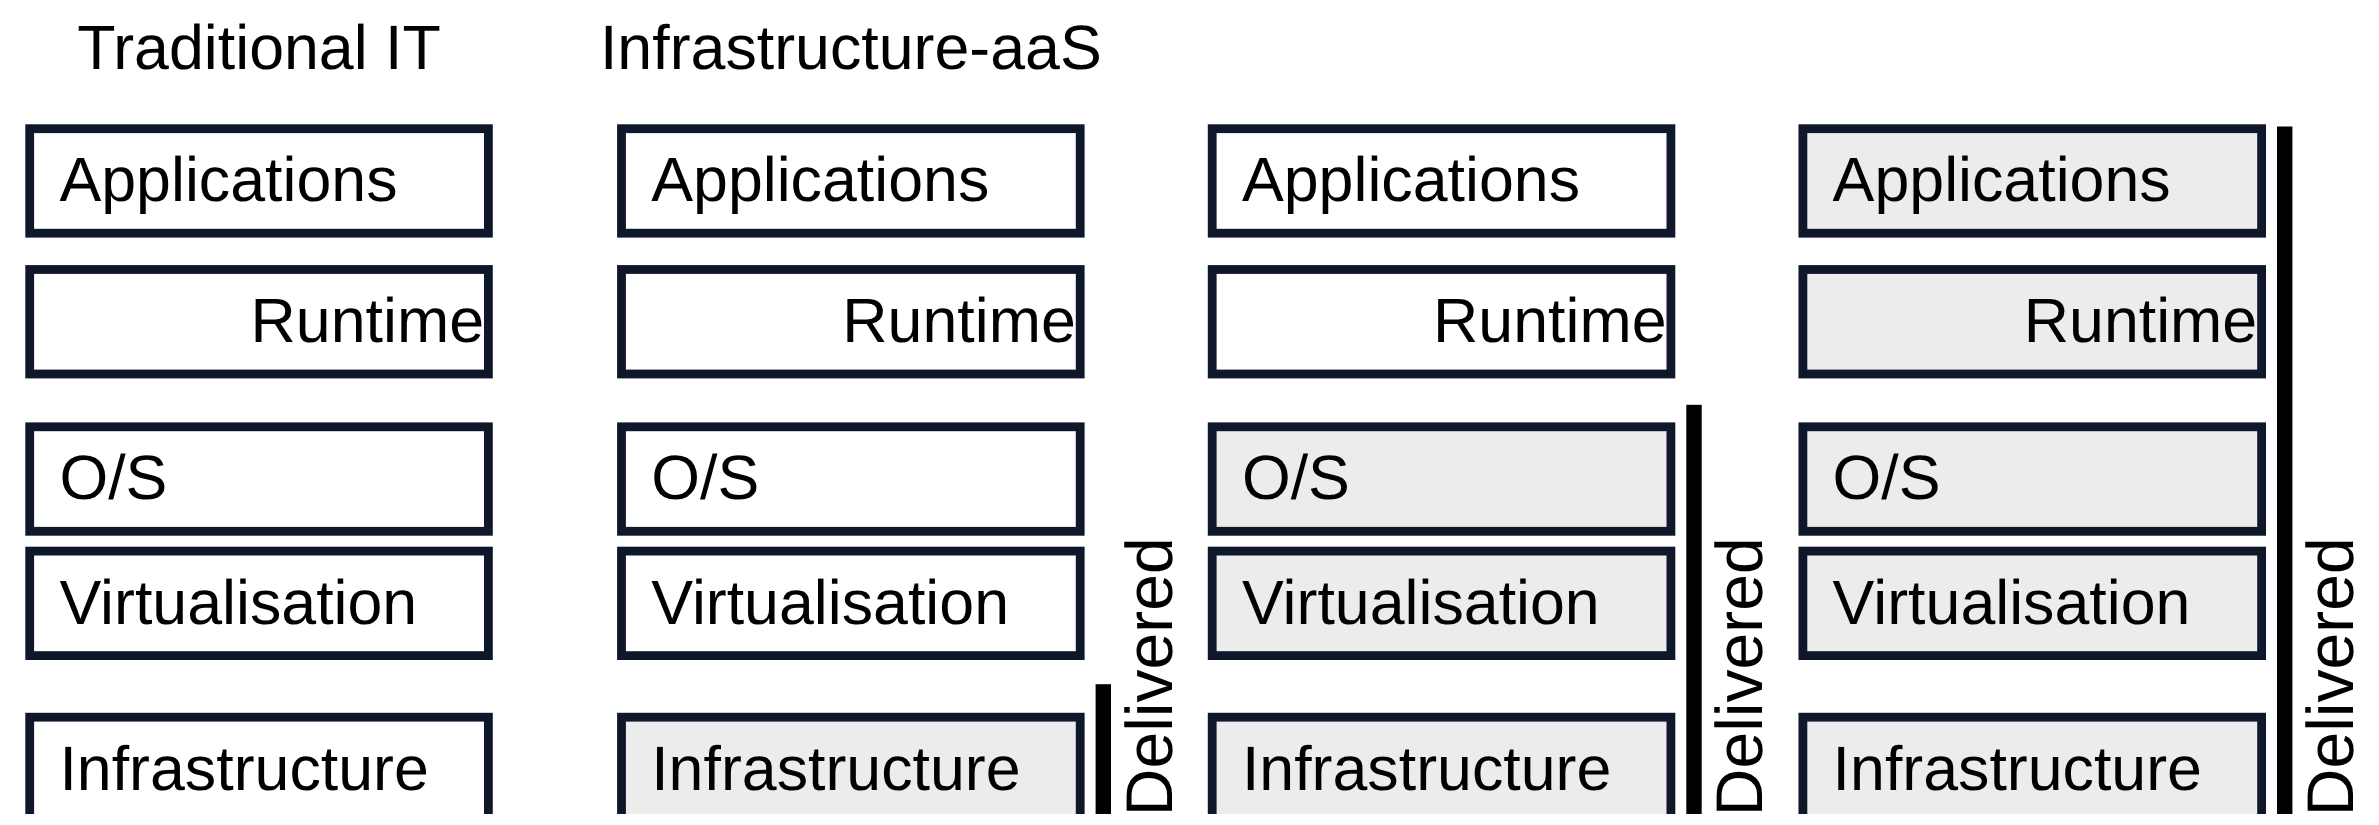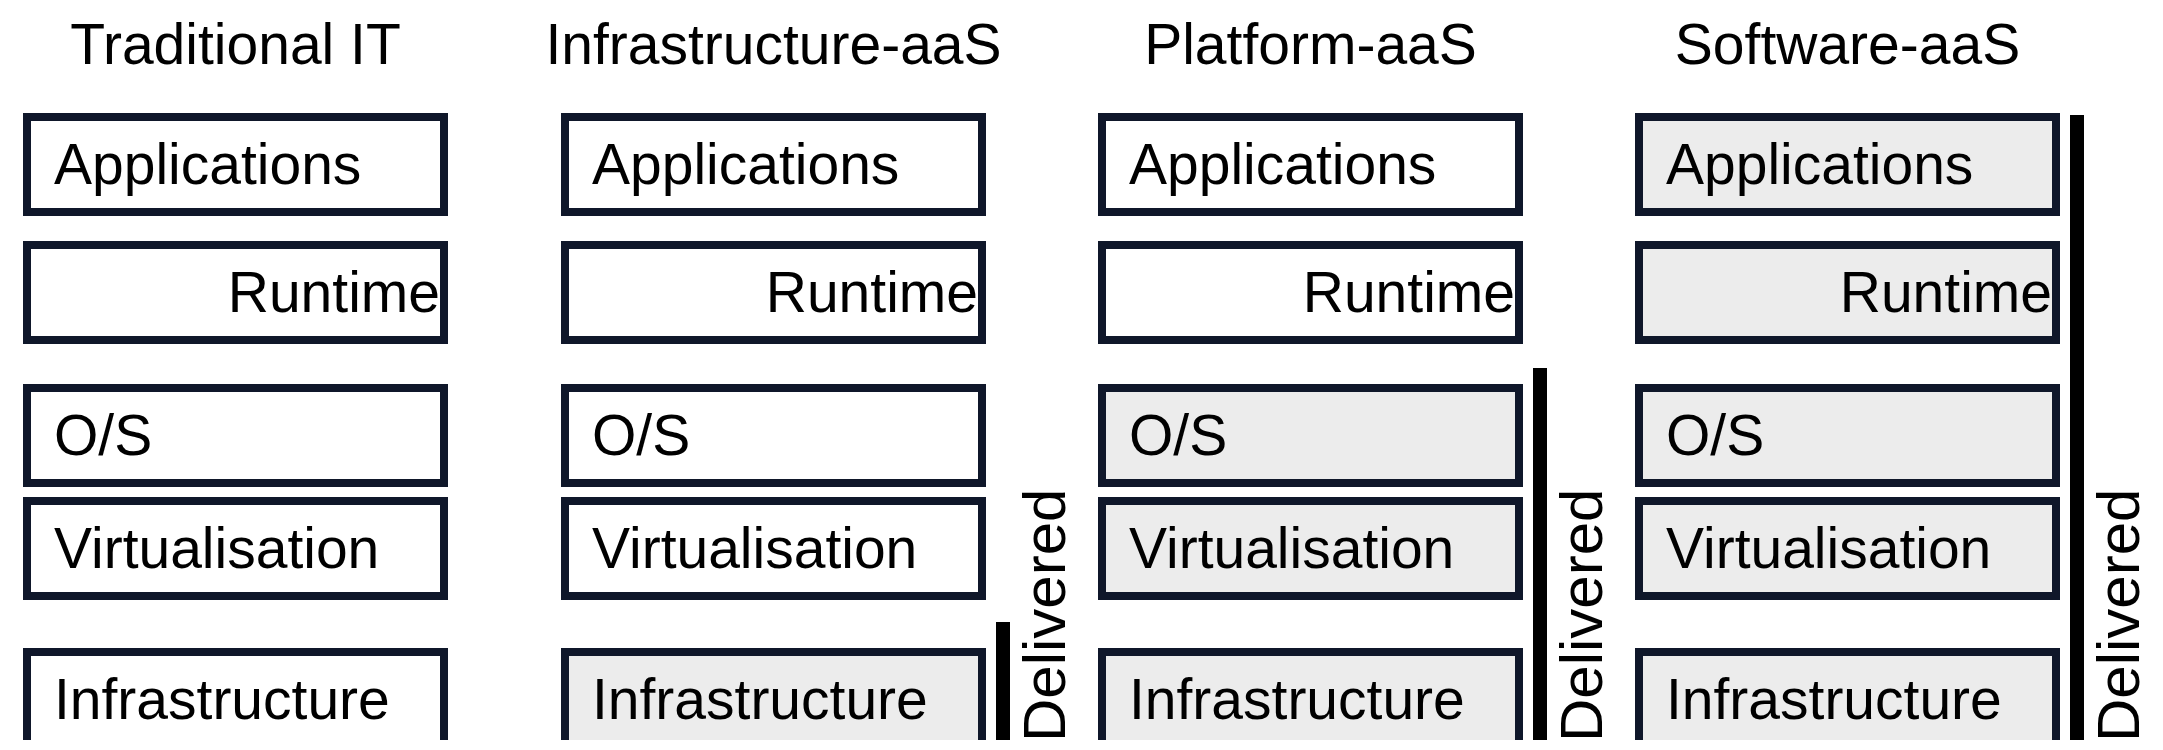--- a/index.html
+++ b/index.html
@@ -120,40 +120,38 @@
     </div>
     <div class="box row-3">
       <span class="box-label">Virtualisation</span>
     </div>
     <div class="box row-4 shaded">
       <span class="box-label">Infrastructure</span>
     </div>
   </section>
 
   <section class="column col-2">
-    <h2 class="col-title">Platform-aaS</h2>
     <div class="box row-0">
       <span class="box-label">Applications</span>
     </div>
     <div class="box row-1">
       <span class="box-label">Runtime</span>
     </div>
     <div class="box row-2 shaded">
       <span class="box-label">O/S</span>
     </div>
     <div class="box row-3 shaded">
       <span class="box-label">Virtualisation</span>
     </div>
     <div class="box row-4 shaded">
       <span class="box-label">Infrastructure</span>
     </div>
   </section>
 
   <section class="column col-3">
-    <h2 class="col-title">Software-aaS</h2>
     <div class="box row-0 shaded">
       <span class="box-label">Applications</span>
     </div>
     <div class="box row-1 shaded">
       <span class="box-label">Runtime</span>
     </div>
     <div class="box row-2 shaded">
       <span class="box-label">O/S</span>
     </div>
     <div class="box row-3 shaded">

